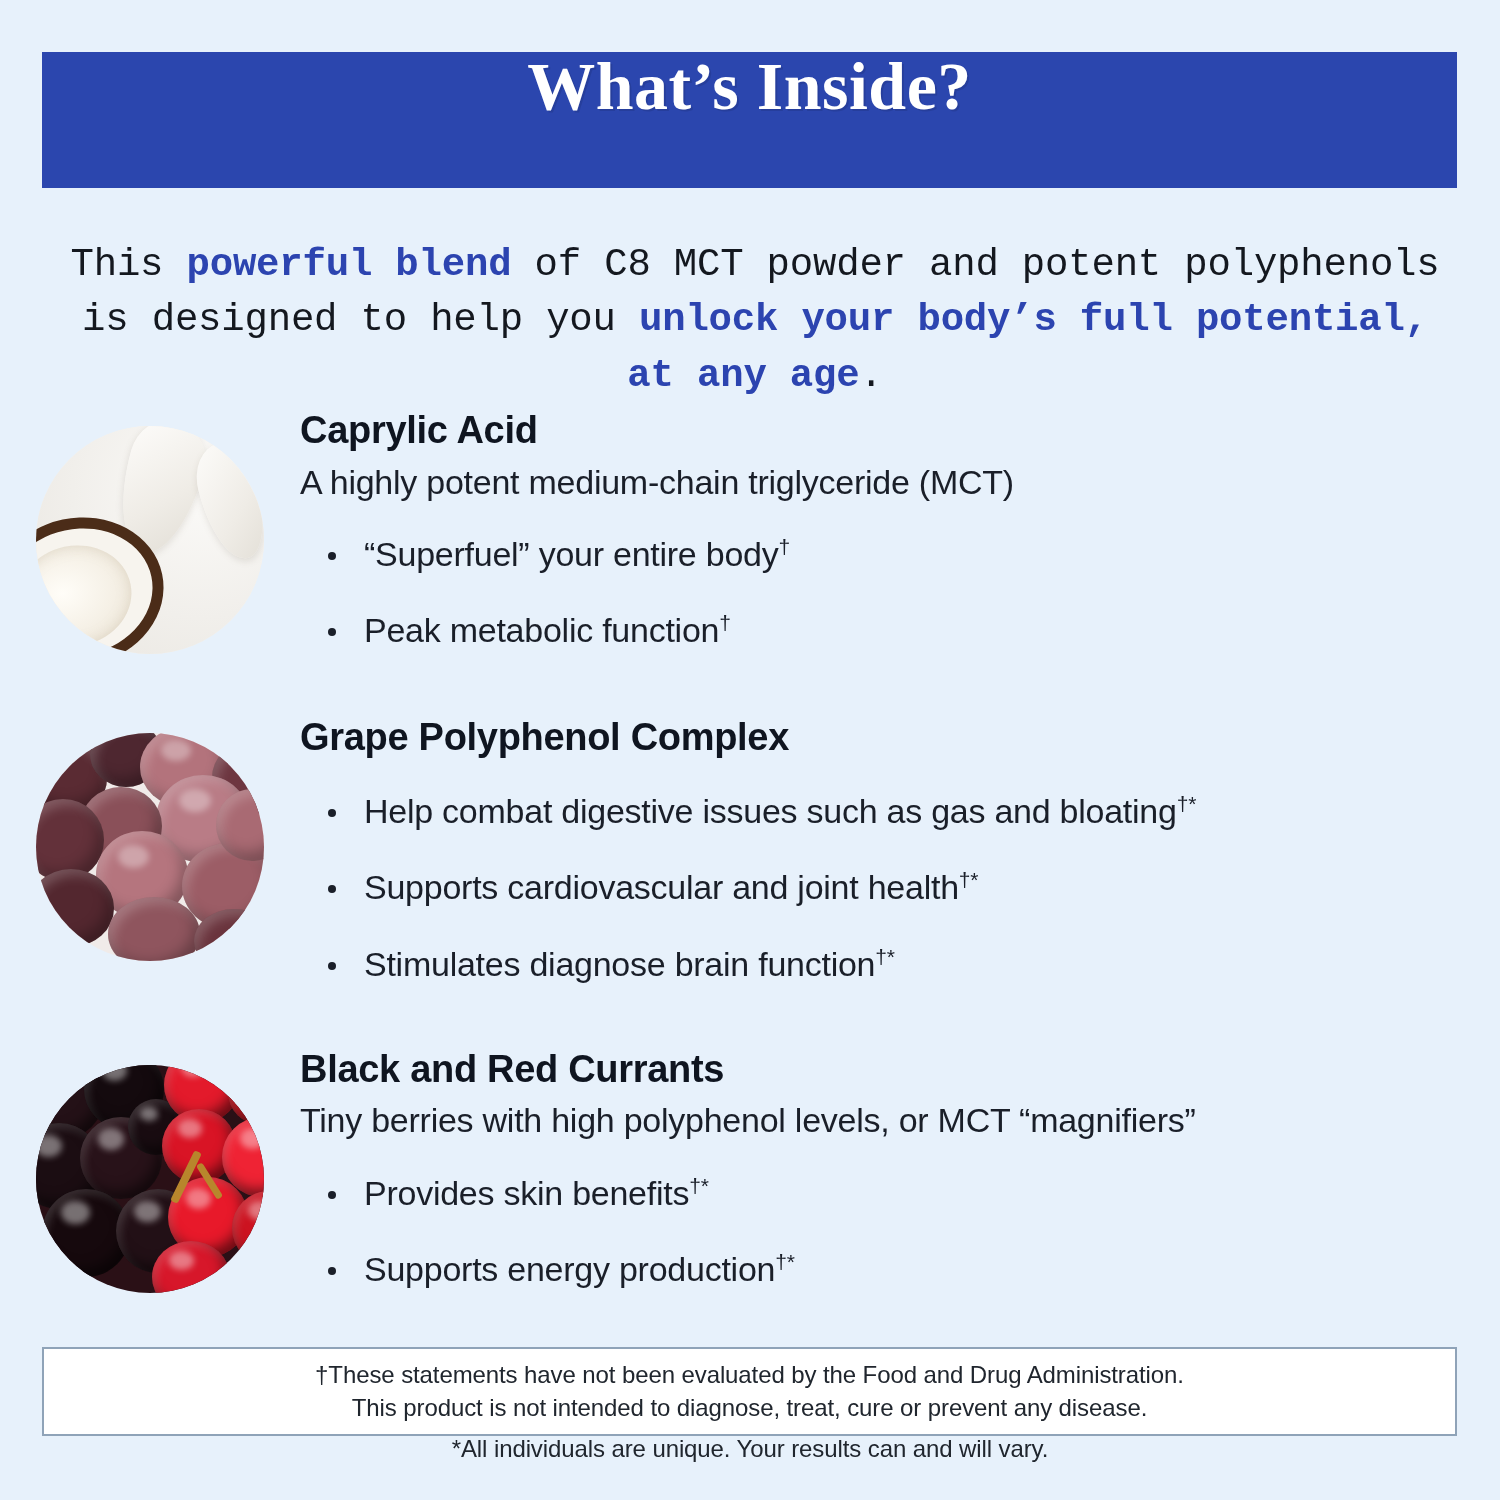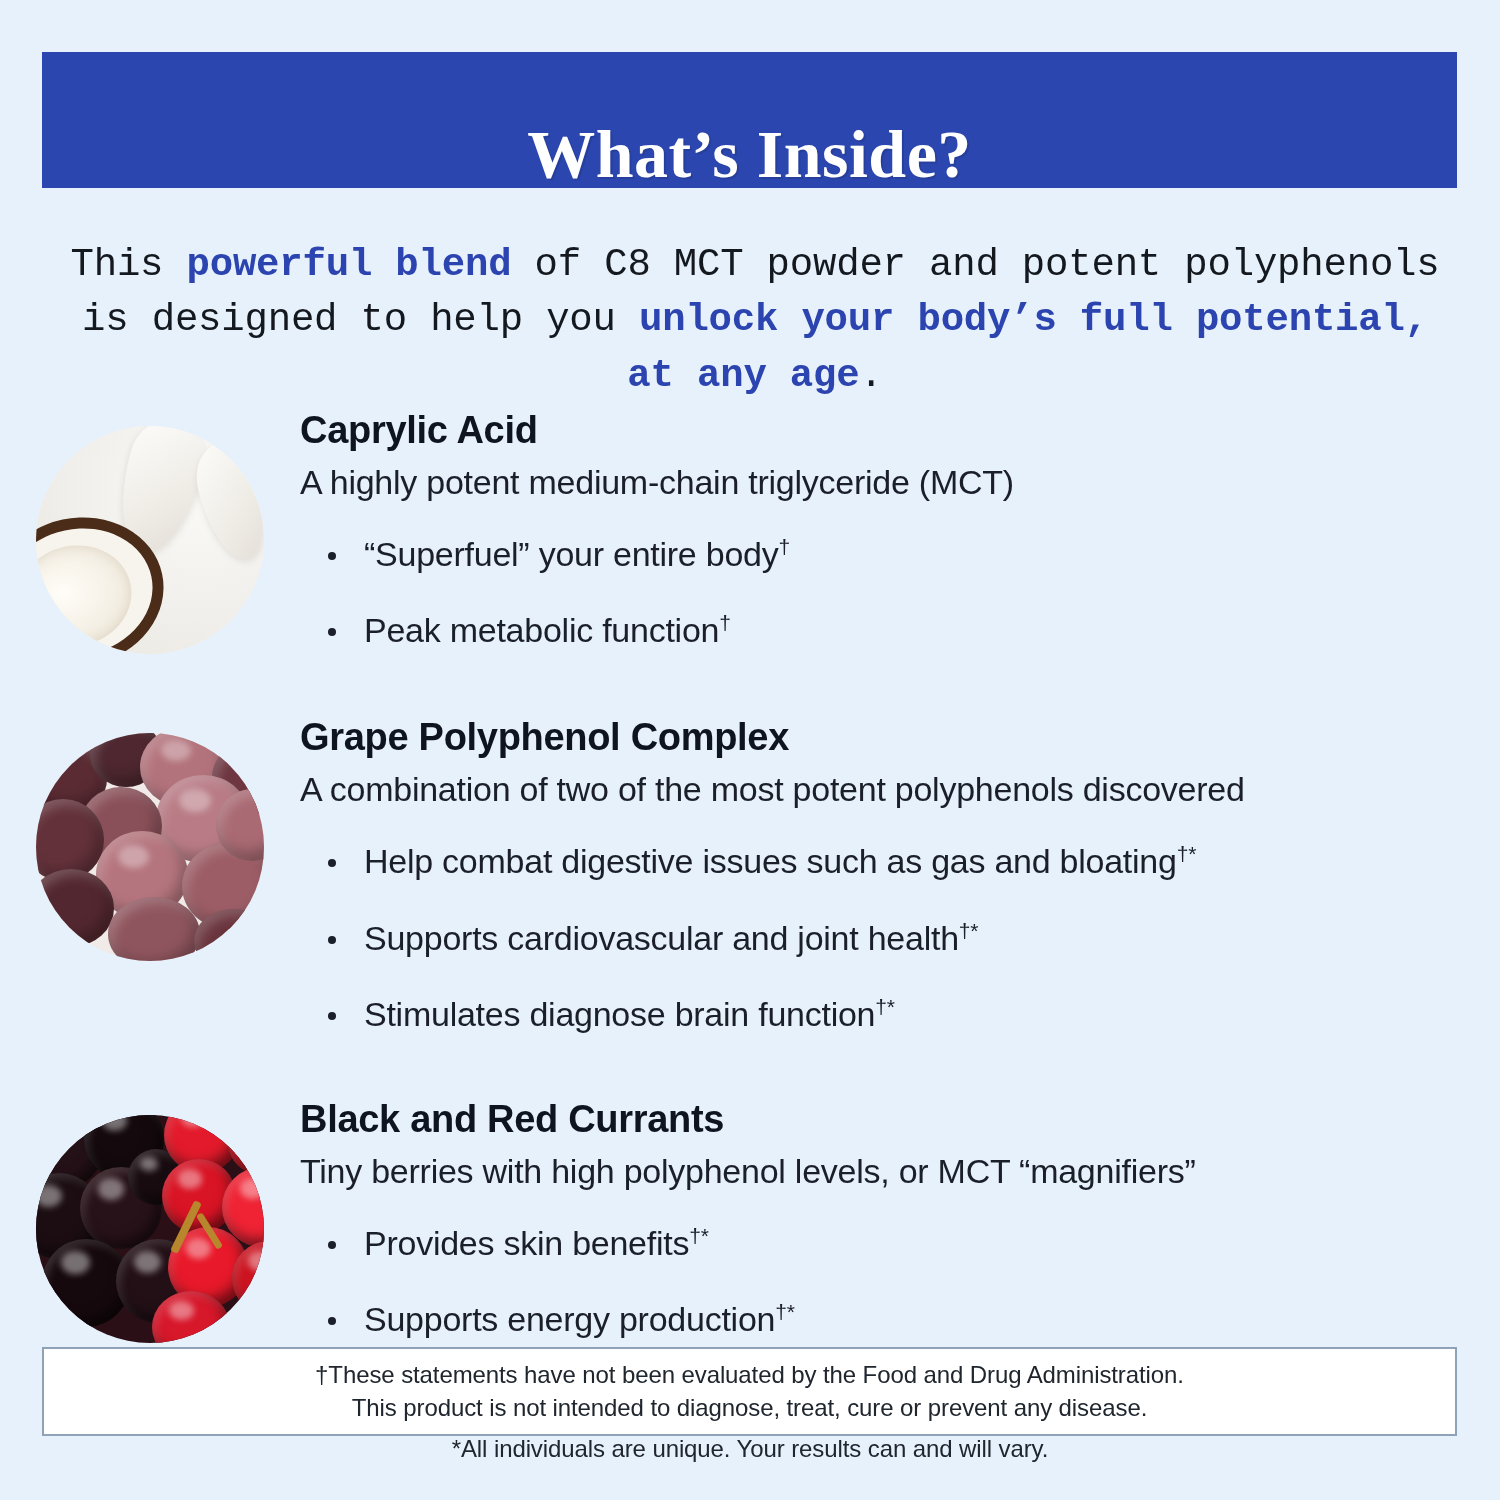--- a/index.html
+++ b/index.html
@@ -24,21 +24,21 @@
 
   
   .banner {
     position: absolute;
     left: 42px;
     top: 52px;
     width: 1415px;
     height: 136px;
     background: #2b46ae;
     display: flex;
-    align-items: flex-end;
+    align-items: flex-start;
     justify-content: center;
   }
   .banner-title {
     font-family: "Liberation Serif", "DejaVu Serif", serif;
     font-weight: 700;
     font-size: 68px;
     color: #ffffff;
     letter-spacing: 0.5px;
     line-height: 1;
     text-shadow: 2px 2px 0 rgba(0,0,0,0.10);
@@ -313,21 +313,20 @@
           <span class="gr gr-hi" style="left:60px;top:98px;width:92px;height:88px;background:#b5757e;"></span>
           <span class="gr" style="left:146px;top:110px;width:92px;height:86px;background:#9c5d66;"></span>
           <span class="gr" style="left:180px;top:56px;width:72px;height:72px;background:#a96a73;"></span>
           <span class="gr" style="left:-8px;top:136px;width:86px;height:78px;background:#53272f;"></span>
           <span class="gr" style="left:72px;top:164px;width:92px;height:74px;background:#8f555e;"></span>
           <span class="gr" style="left:158px;top:176px;width:80px;height:64px;background:#6a343d;"></span>
         </div>
       </div>
       <div class="ing-text">
         <h2 class="ing-title">Grape Polyphenol Complex</h2>
-        <p class="ing-desc">A combination of two of the most potent polyphenols discovered</p>
         <ul class="bullets">
           <li><span>Help combat digestive issues such as gas and bloating</span><sup class="mark">†*</sup></li>
           <li><span>Supports cardiovascular and joint health</span><sup class="mark">†*</sup></li>
           <li><span>Stimulates diagnose brain function</span><sup class="mark">†*</sup></li>
         </ul>
       </div>
     </div>
 
     <div class="ing ing-3">
       <div class="thumb-wrap">

